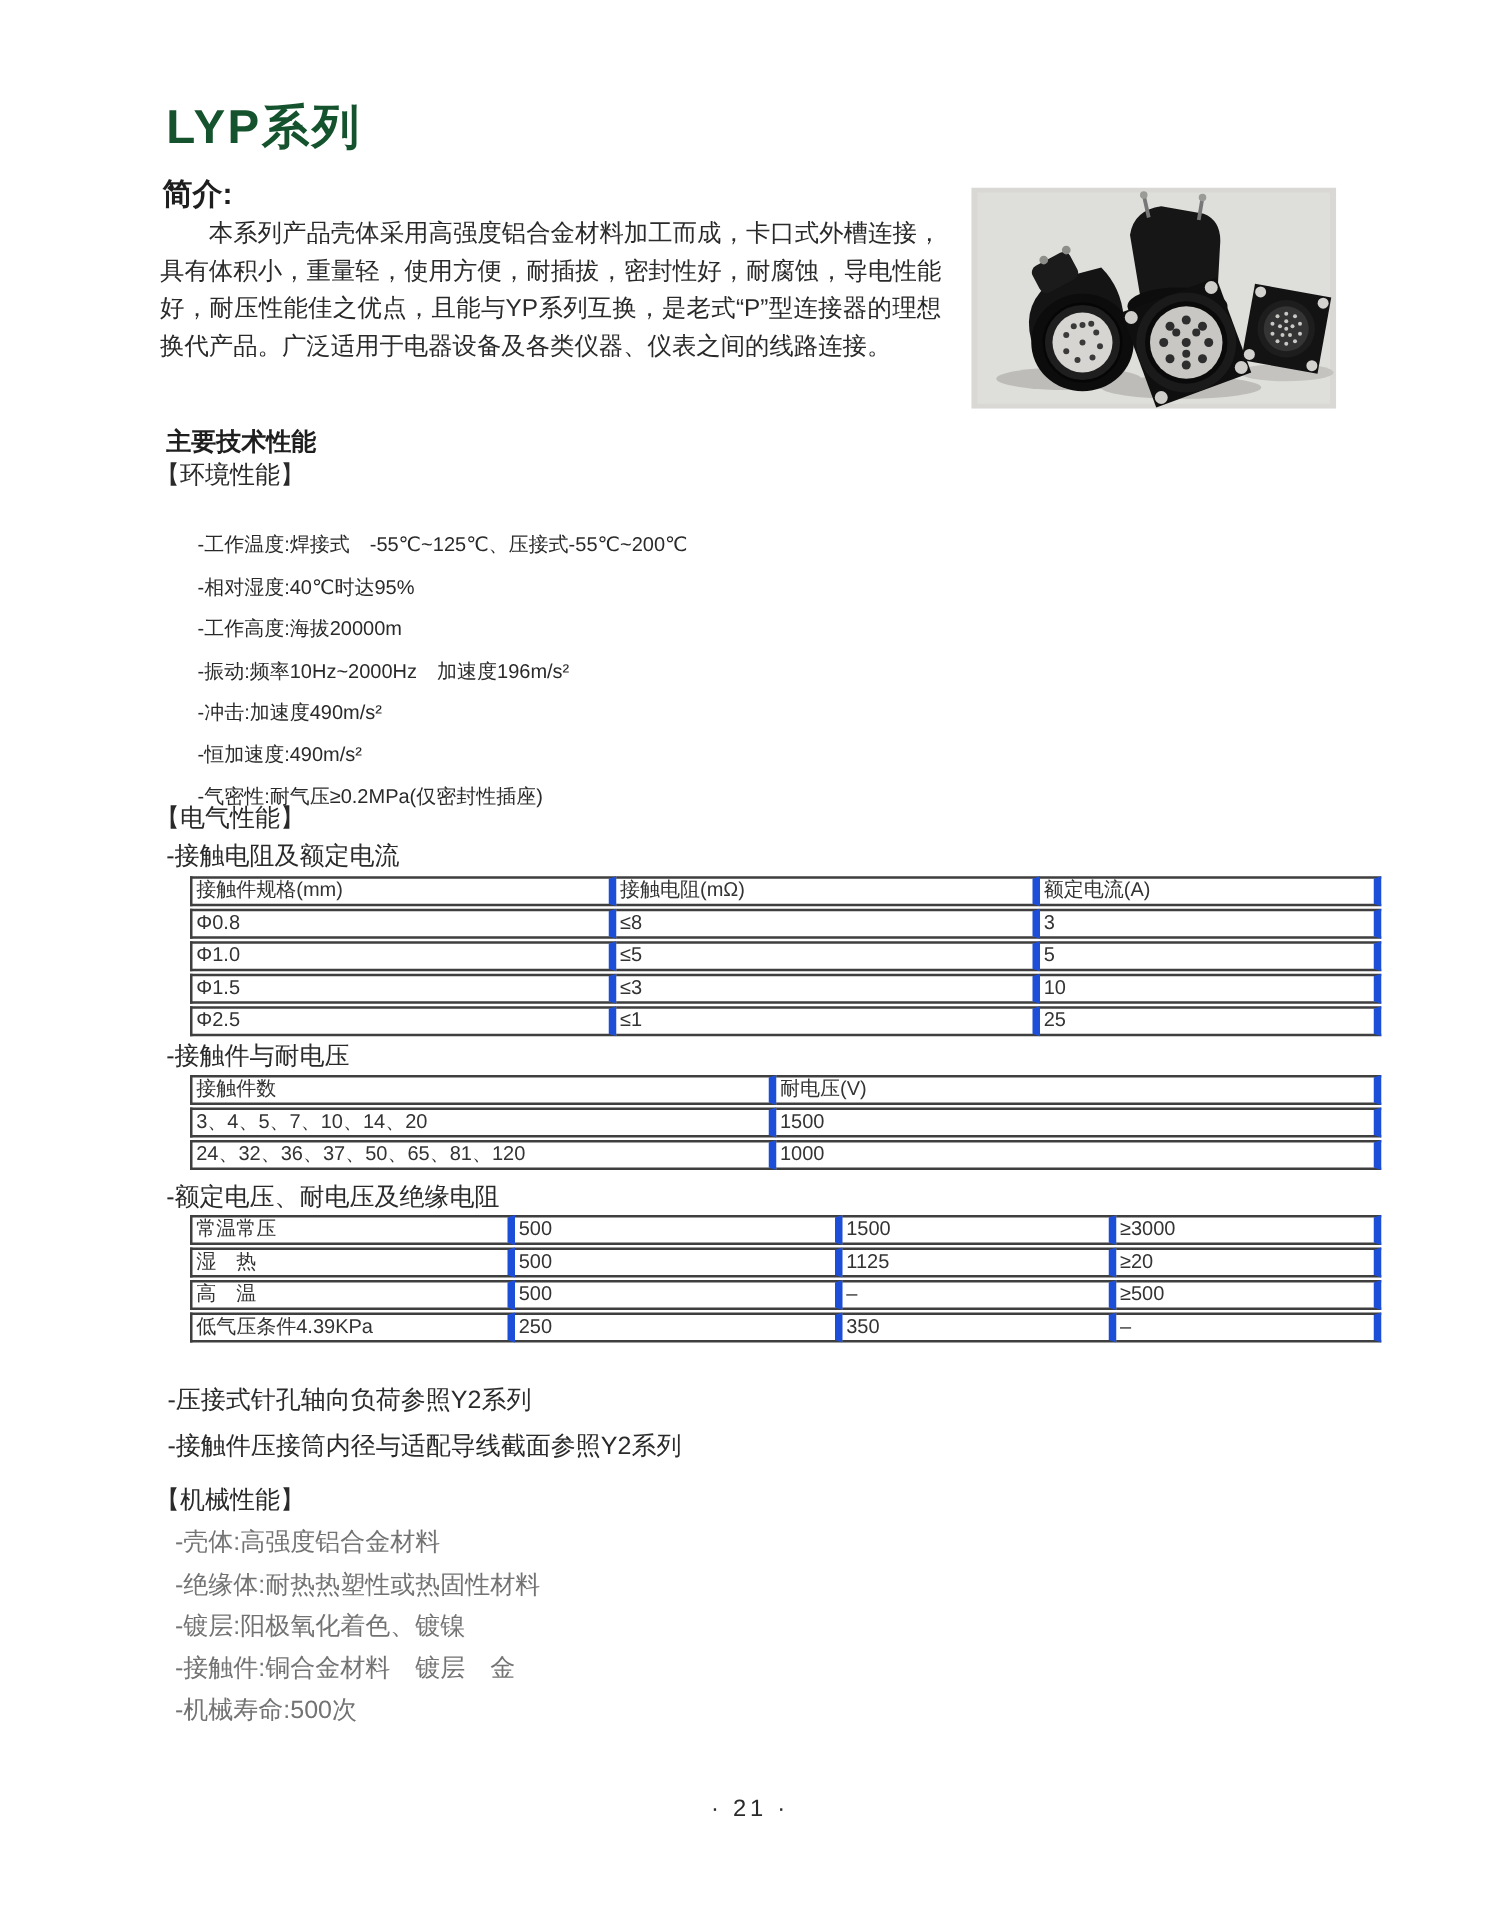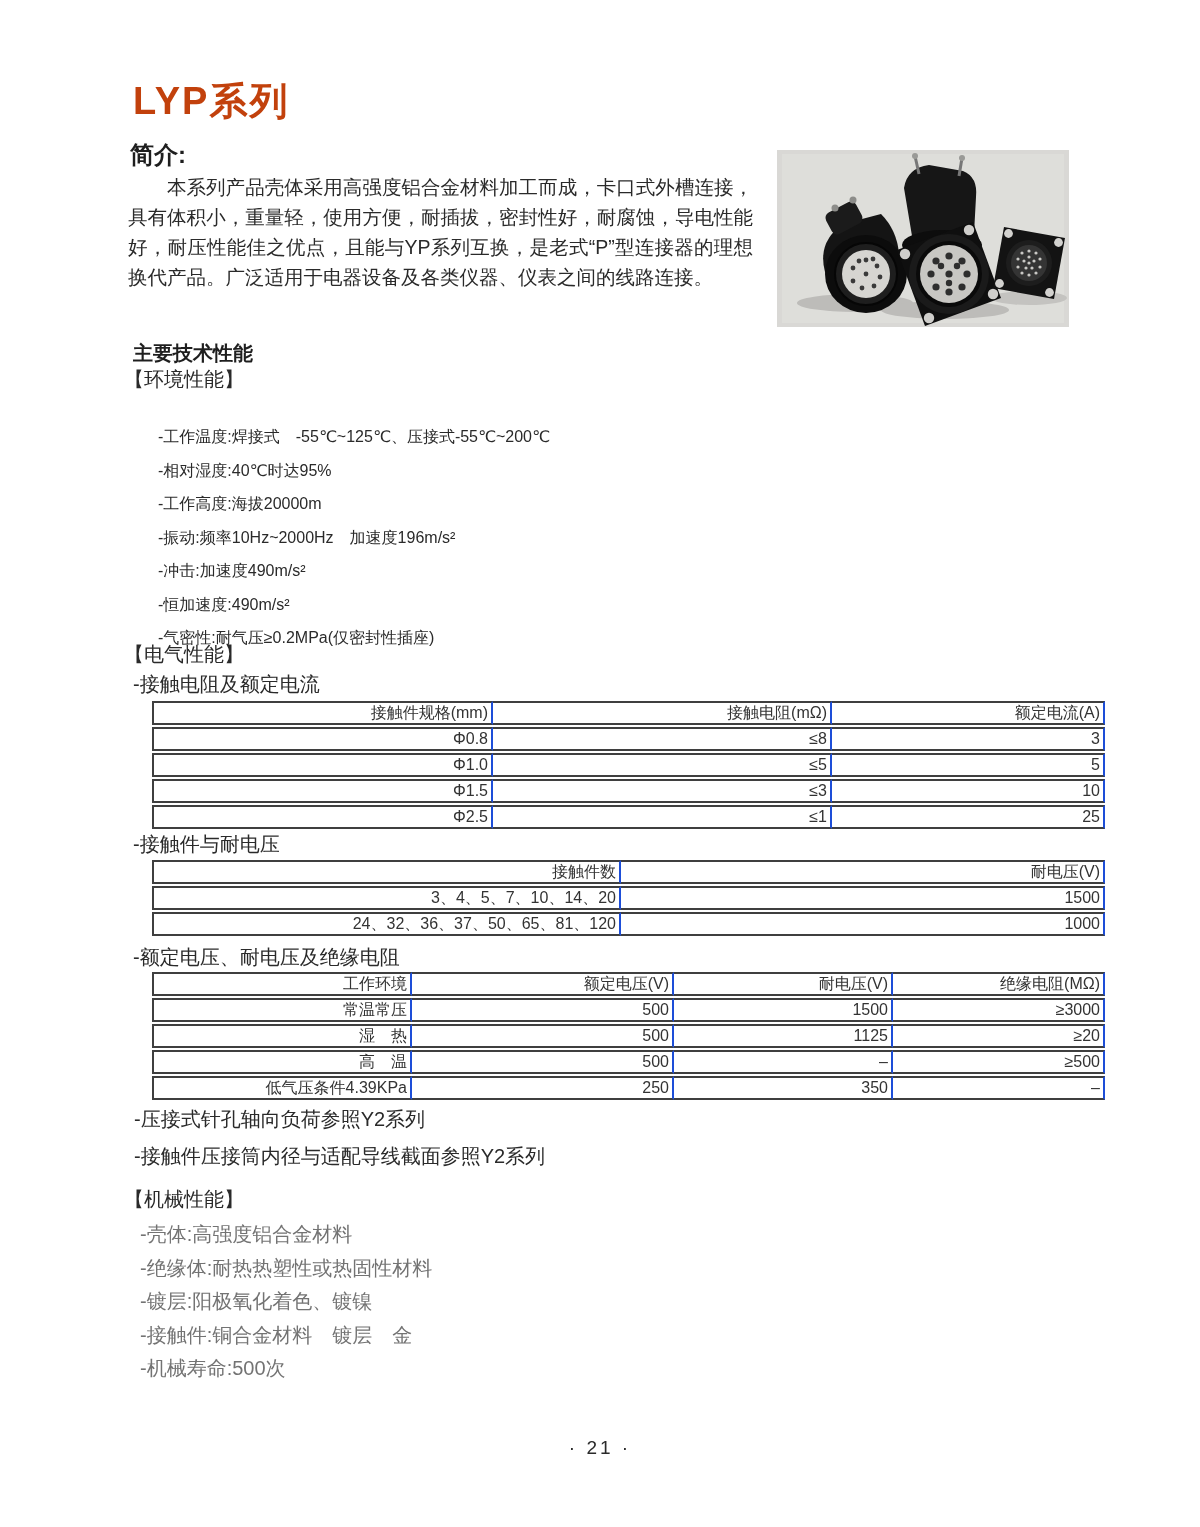--- a/index.html
+++ b/index.html
@@ -1,19 +1,19 @@
 <!DOCTYPE html>
 <html lang="zh"><head>
 <meta charset="utf-8">
 <style>
   html,body { margin:0; padding:0; background:#ffffff; }
   body { font-family:"Liberation Sans","DejaVu Sans",sans-serif; color:#262626; }
   .page { position:relative; width:1200px; height:1527px; background:#ffffff; overflow:hidden; }
 
-  .doc-title { position:absolute; left:133px; top:76px; font-size:38px; font-weight:bold; letter-spacing:2px; color:#c2410c; }
+  .doc-title { position:absolute; left:133px; top:76px; font-size:38px; font-weight:bold; letter-spacing:2px; color:#14532d; }
   .intro-heading { position:absolute; left:130px; top:139px; font-size:24px; font-weight:bold; color:#1e1e1e; }
   .intro-body { position:absolute; left:128px; top:172px; width:625px; font-size:19.5px; line-height:30px;
                 text-align:justify; text-indent:2em; color:#2a2a2a; }
 
   .photo { position:absolute; left:777px; top:150px; width:292px; height:177px; }
 
   .tech-heading { position:absolute; left:133px; top:340px; font-size:20px; font-weight:bold; color:#1e1e1e; }
 
   .bracket-label { position:absolute; left:124px; font-size:20px; color:#2a2a2a; }
   .env-label  { top:366px; }
@@ -27,22 +27,22 @@
   .t1-title { top:671px; }
   .t2-title { top:831px; }
   .t3-title { top:944px; }
 
   table.tbl { position:absolute; left:152px; width:953px; table-layout:fixed;
               border-collapse:separate; border-spacing:0 2px; }
   .t1 { top:699px; }
   .t2 { top:858px; }
   .t3 { top:970px; }
   table.tbl th, table.tbl td {
-    border-top:2px solid #3f3f3f; border-bottom:2px solid #3f3f3f; border-right:2px solid #1d4ed8;
-    text-align:right; vertical-align:middle; font-size:16px; font-weight:normal;
+    border-top:2px solid #3f3f3f; border-bottom:2px solid #3f3f3f; border-right:6px solid #1d4ed8;
+    text-align:left; vertical-align:middle; font-size:16px; font-weight:normal;
     height:18px; line-height:18px; padding:1px 3px; color:#333; overflow:hidden;
   }
   table.tbl th:first-child, table.tbl td:first-child { border-left:2px solid #3f3f3f; }
 
   .note { position:absolute; left:134px; font-size:20px; color:#2a2a2a; }
   .note-1 { top:1106px; }
   .note-2 { top:1143px; }
 
   .mech-list { position:absolute; left:140px; top:1218px; font-size:20px; color:#737373; }
   .mech-list .li { height:33.5px; line-height:33.5px; white-space:pre; }
@@ -230,26 +230,20 @@
 
   <div class="tbl-title t3-title">-额定电压、耐电压及绝缘电阻</div>
   <table class="tbl t3">
     <colgroup>
         <col style="width:260px">
         <col style="width:262px">
         <col style="width:219px">
         <col style="width:212px">
       </colgroup>
     <tbody>
-        <tr>
-      <th>工作环境</th>
-      <th>额定电压(V)</th>
-      <th>耐电压(V)</th>
-      <th>绝缘电阻(MΩ)</th>
-    </tr>
     <tr>
       <td>常温常压</td>
       <td>500</td>
       <td>1500</td>
       <td>≥3000</td>
     </tr>
     <tr>
       <td>湿　热</td>
       <td>500</td>
       <td>1125</td>

